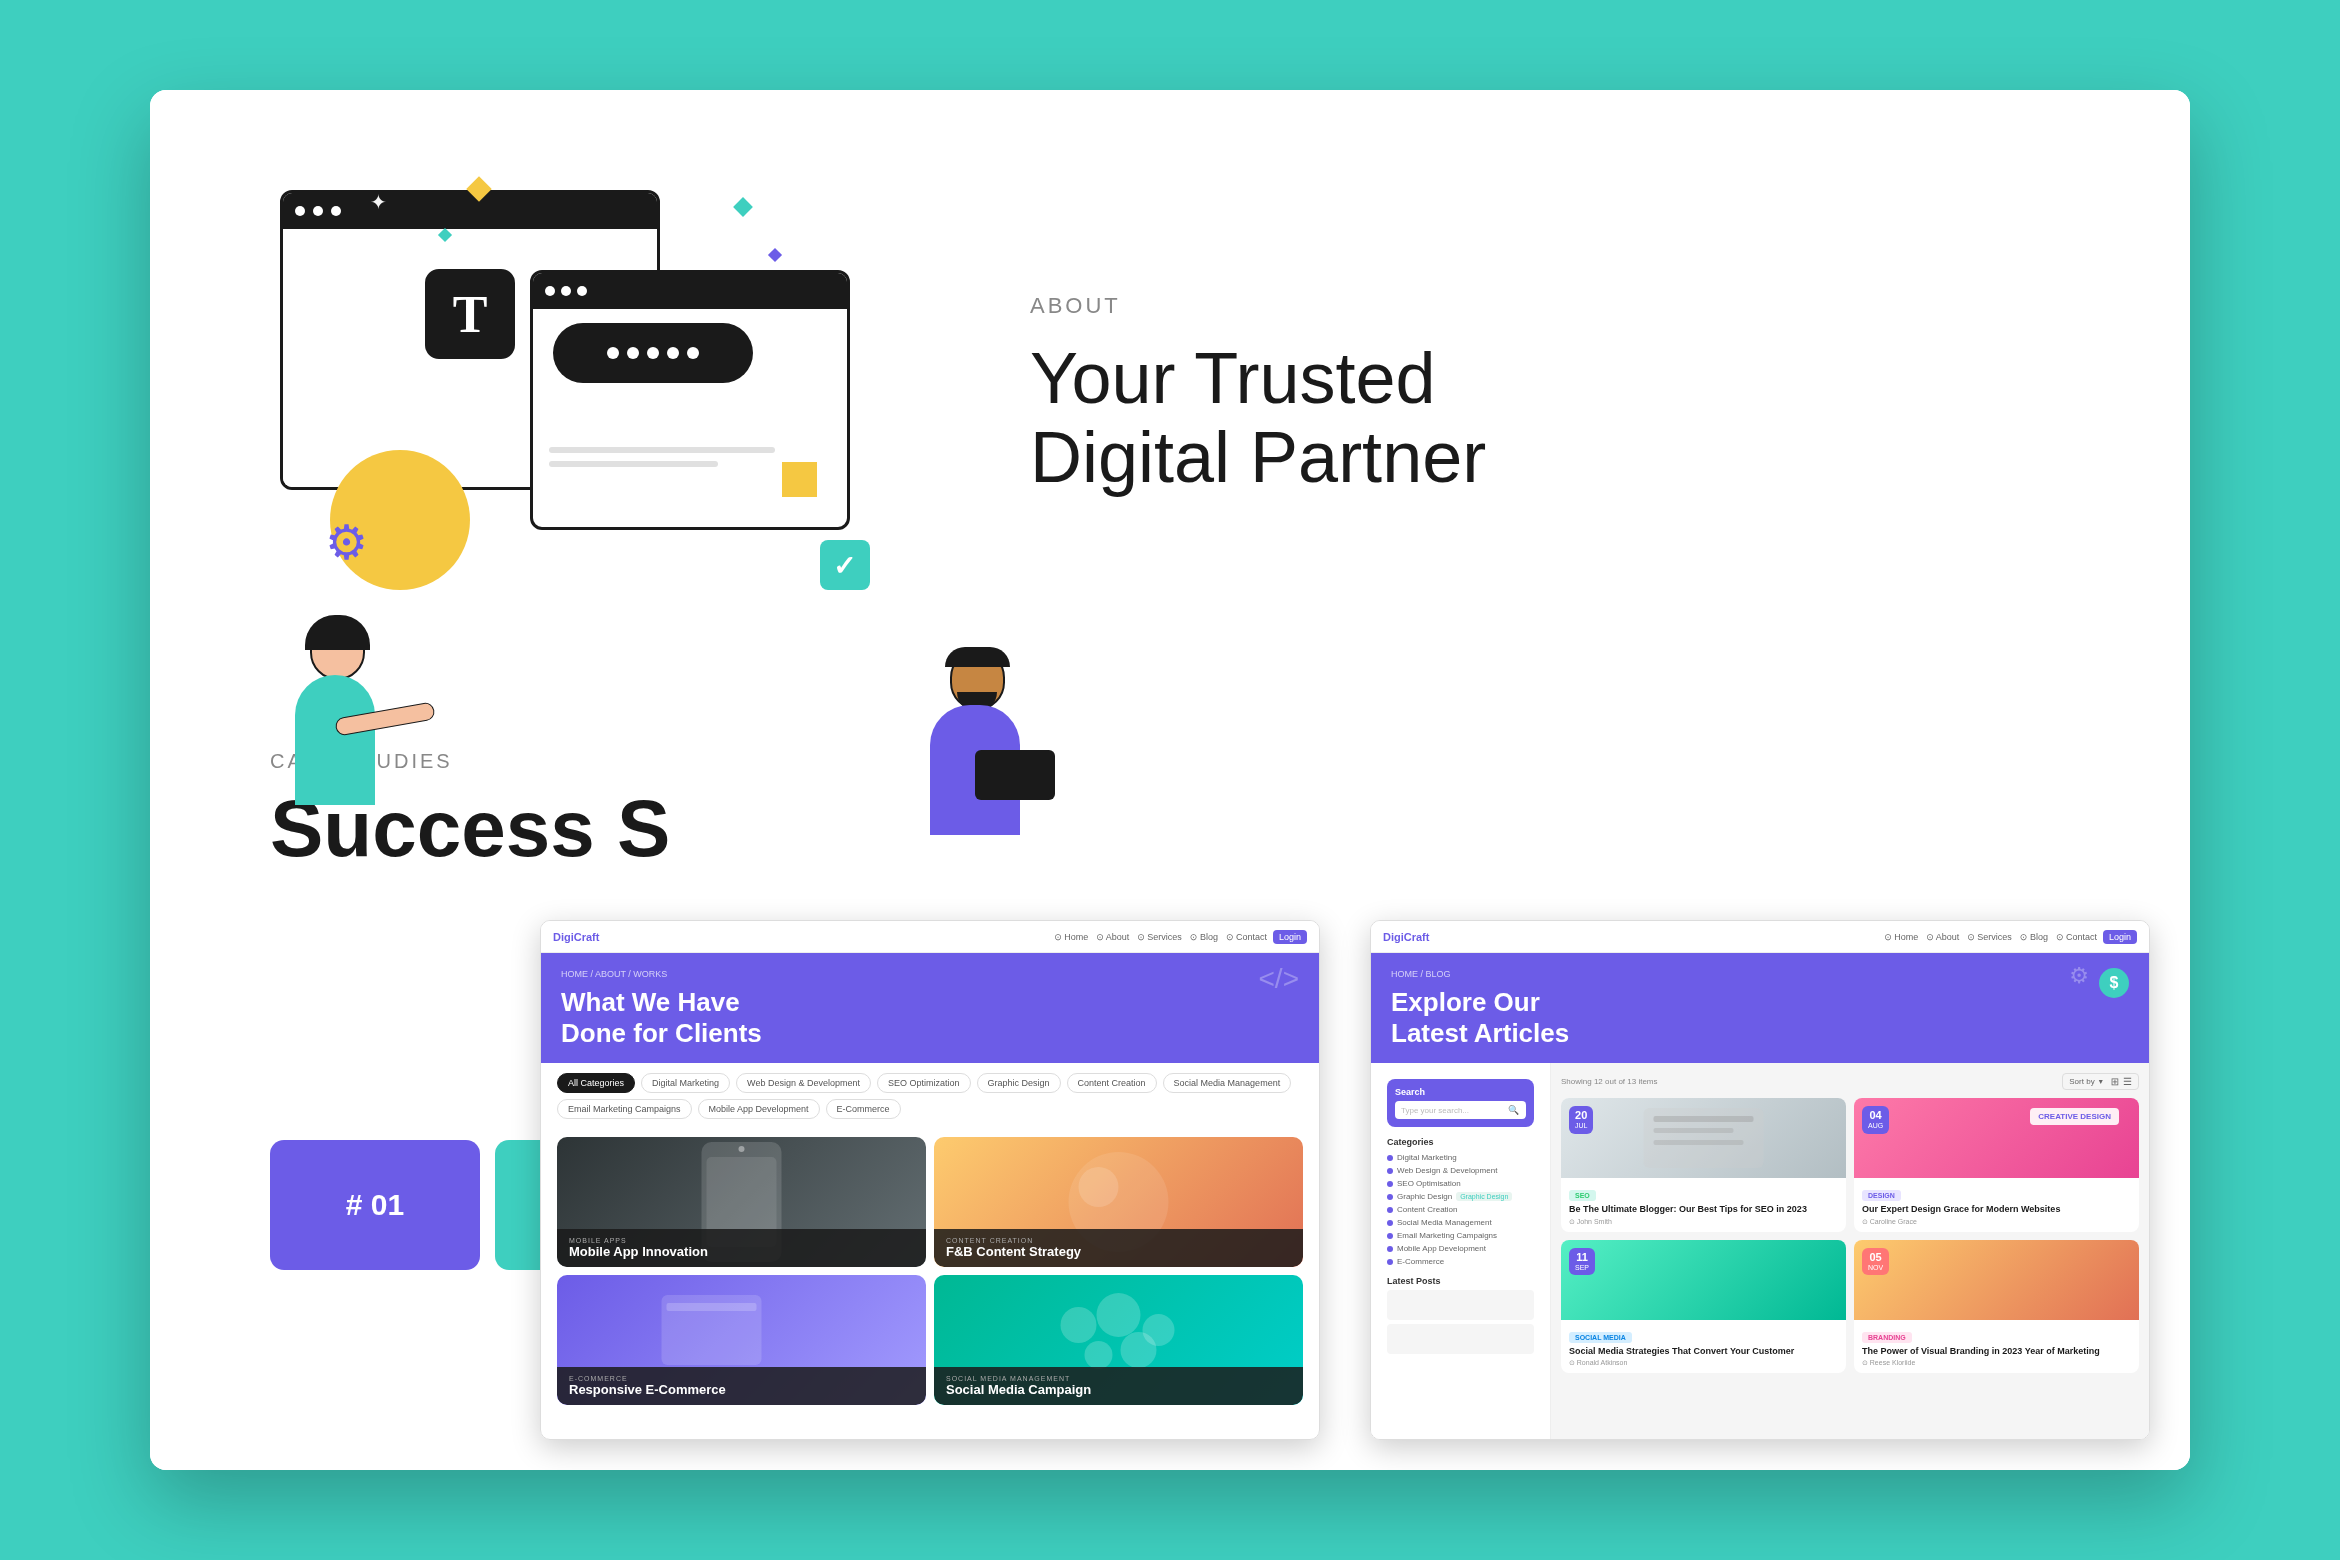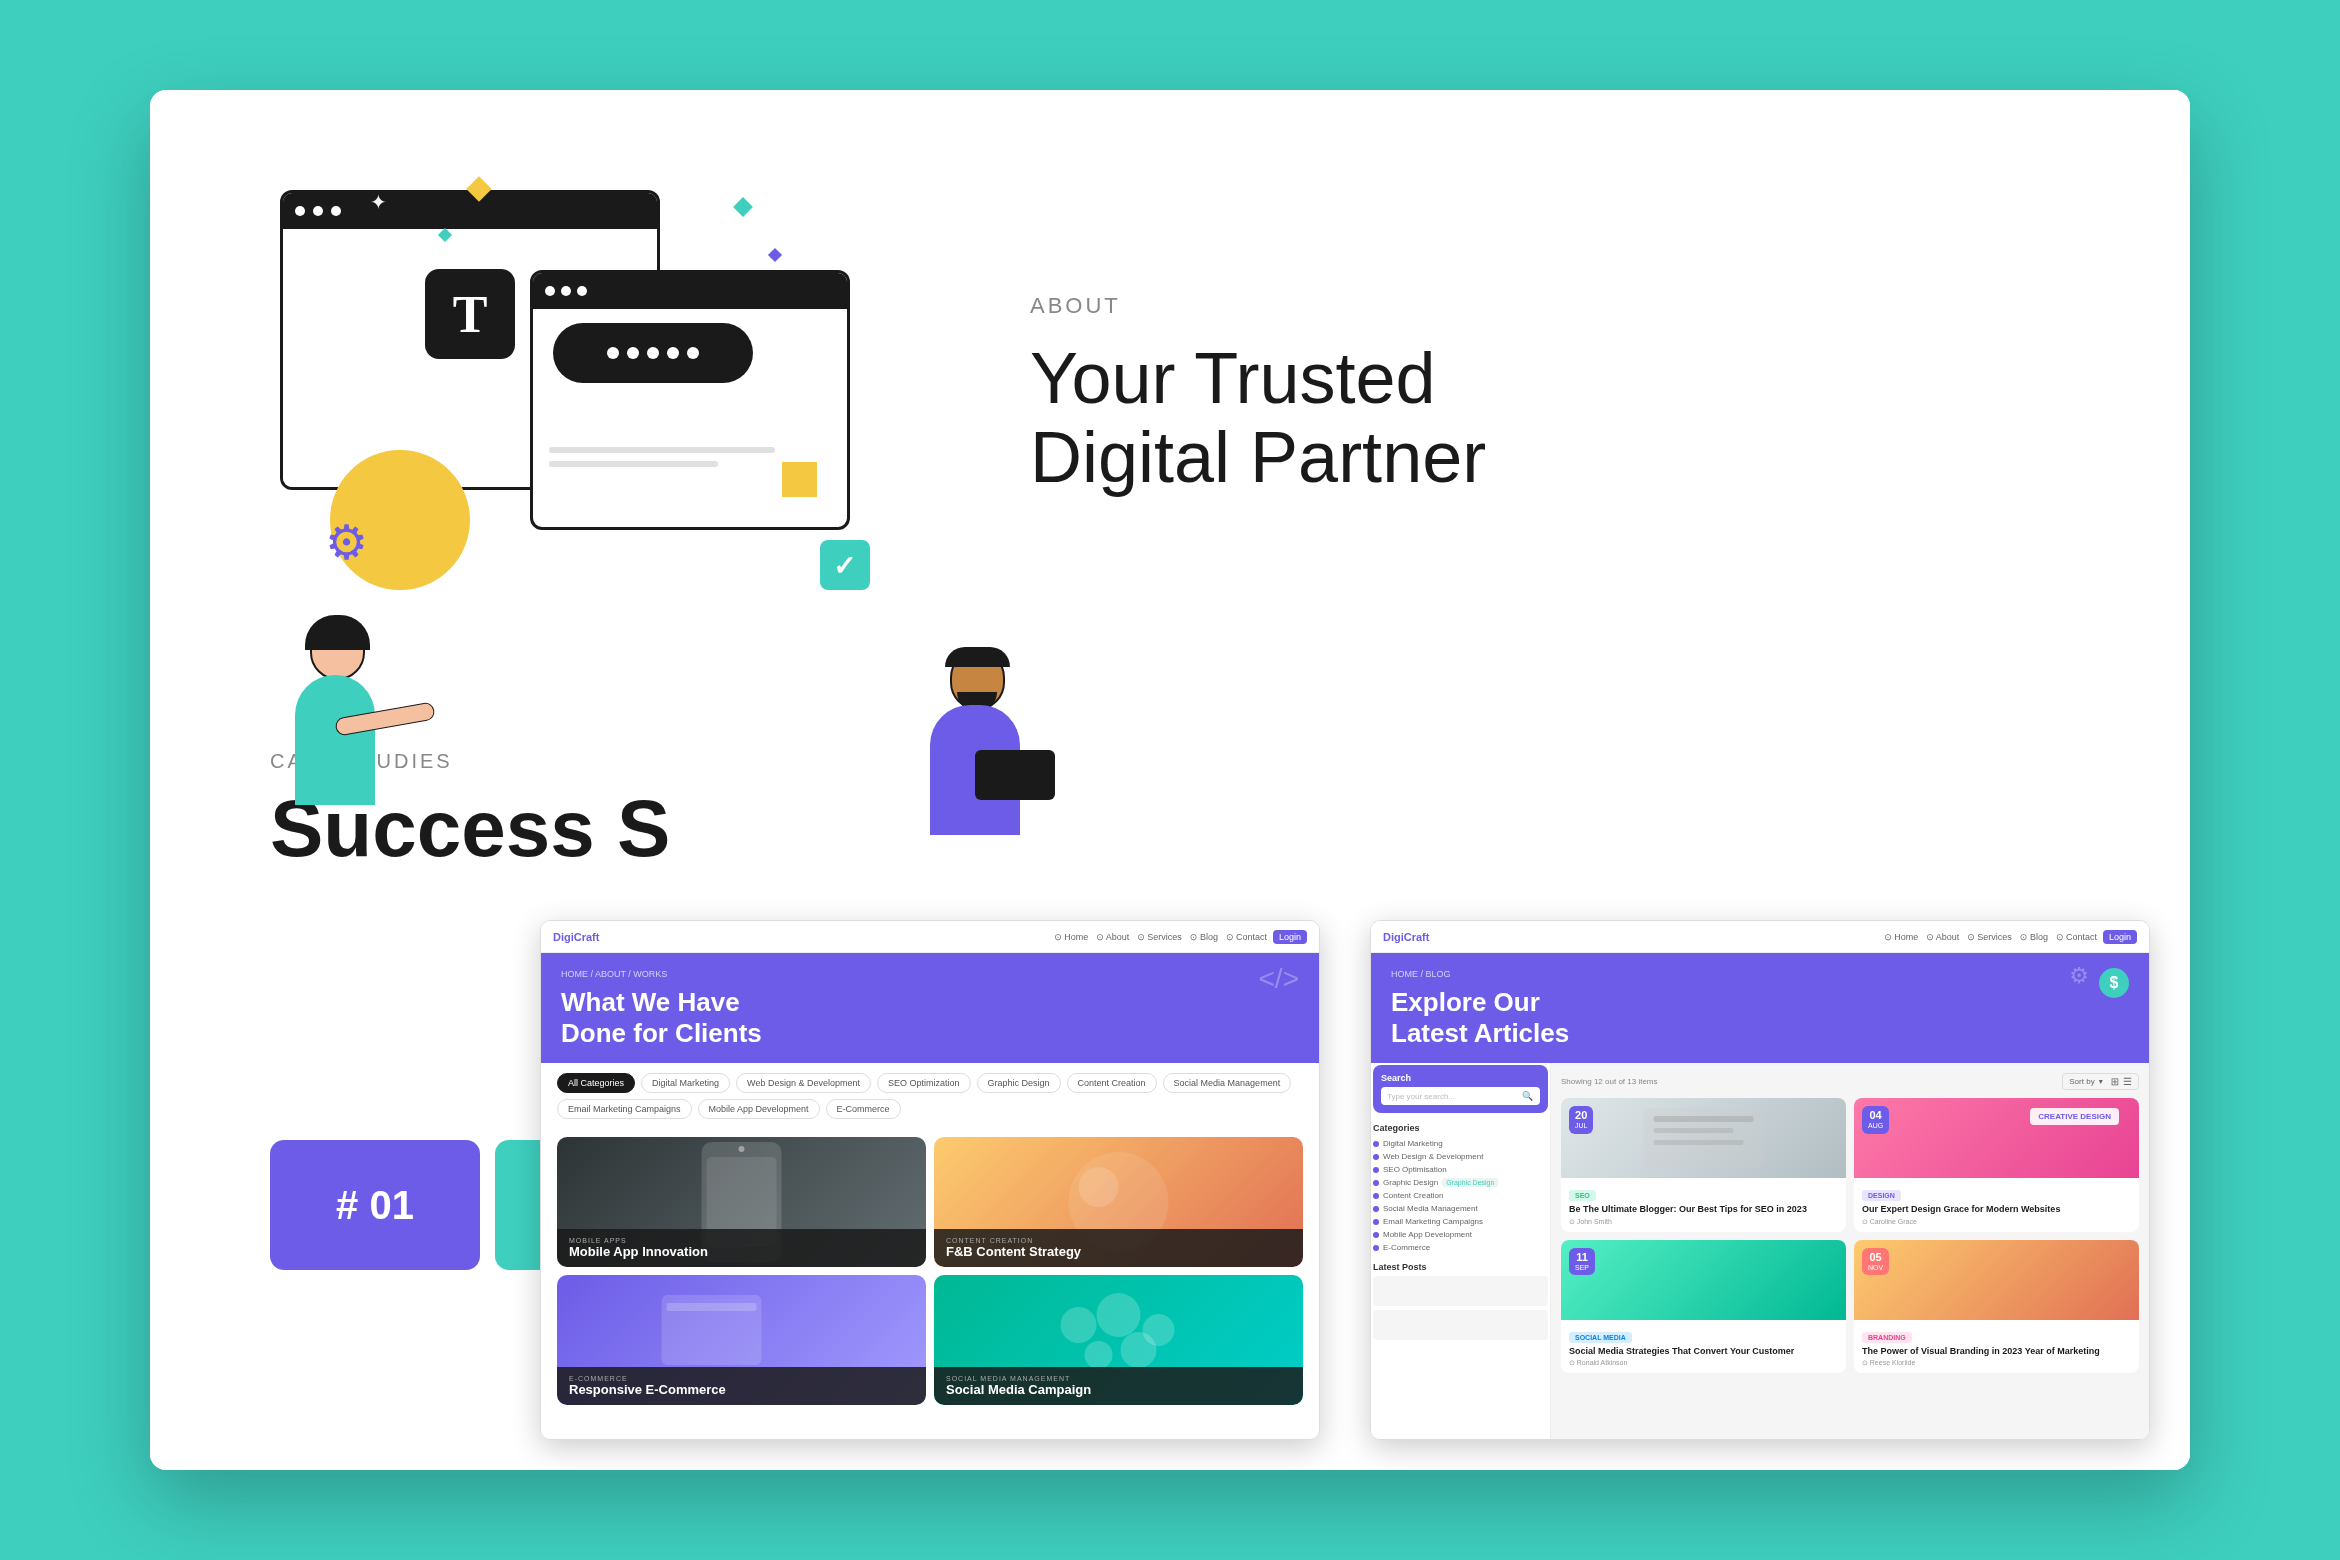--- a/index.html
+++ b/index.html
@@ -382,21 +382,21 @@
 
     .blog-body {
       display: flex;
       background: #f5f5f5;
       height: calc(100% - 142px);
     }
 
     .blog-sidebar {
       width: 180px;
       background: white;
-      padding: 2px;
+      padding: 16px;
       border-right: 1px solid #eee;
       flex-shrink: 0;
     }
 
     .blog-search-box {
       background: #6c5ce7;
       border-radius: 8px;
       padding: 8px;
       margin-bottom: 10px;
     }
@@ -686,21 +686,21 @@
       </div>
     </div>
 
     <div class="case-studies-section">
       <div class="case-label">CASE STUDIES</div>
       <div class="case-title">Success S</div>
     </div>
 
     <div style="position:absolute; bottom:200px; left:120px; z-index:10;">
       <div style="width:210px; height:130px; background:#6c5ce7; border-radius:14px; display:flex; align-items:center; justify-content:center;">
-        <span style="font-size:40px; color:white; font-weight:700;"># 01</span>
+        <span style="font-size:30px; color:white; font-weight:700;"># 01</span>
       </div>
     </div>
 
     <div style="position:absolute; bottom:200px; left:345px; width:120px; height:130px; background:#3ecfbf; border-radius:14px; z-index:10;"></div>
 
     <div class="mini-browser browser-portfolio" style="bottom:30px; left:390px; z-index:20;">
 
       <div class="mini-nav">
         <span class="mini-nav-logo">DigiCraft</span>
         <div class="mini-nav-links">

